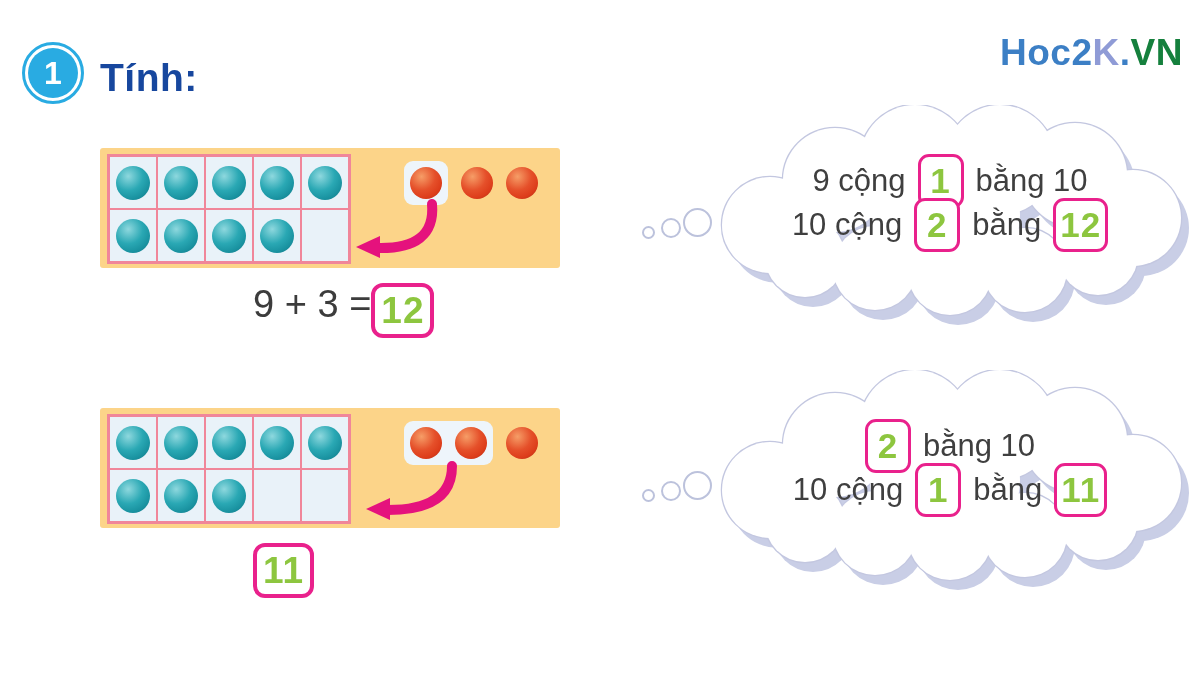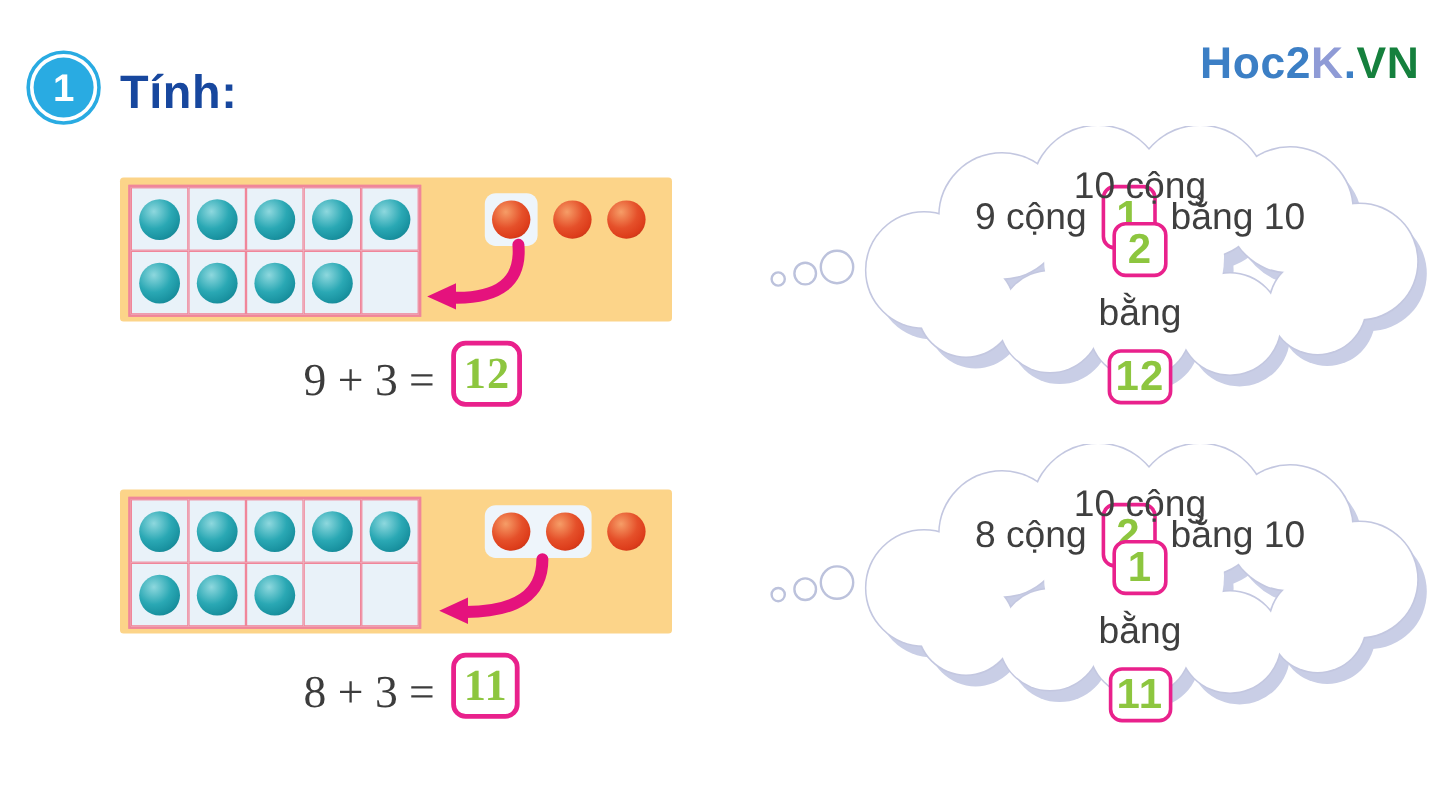--- a/index.html
+++ b/index.html
@@ -36,38 +36,38 @@
   .dot.red  { width:32px; height:32px;
            background:radial-gradient(circle at 36% 30%, #f69d67 0%, #e5502a 45%, #dd3d1b 70%, #a82c14 100%); }
 
   .extra-zone { position:absolute; left:304px; top:13px; display:flex; align-items:center; gap:13px; }
   .white-box { background:#eef5fb; border-radius:9px; padding:6px; display:flex; gap:13px;
            align-items:center; }
 
   .arrow-svg { position:absolute; left:0; top:0; pointer-events:none; }
 
   
-  .equation { position:absolute; display:flex; align-items:flex-end; gap:14px;
-           font-size:38px; color:#3c3c3c; font-weight:500;font-family:Liberation Serif, serif; }
+  .equation { position:absolute; display:flex; align-items:flex-start; 
+           font-size:38px; color:#3c3c3c; font-weight:500; }
   .eq1 { left:253px; top:283px; height:56px; }
   .eq2 { left:253px; top:543px; height:56px; }
   .answer-box { min-width:52px; height:55px; border:4px solid #e9218c; border-radius:12px;
            background:#ffffff; display:flex; align-items:center; justify-content:center;
            padding:0 6px; }
   .green-num { color:#8dc63f; font-size:37px; font-weight:600; letter-spacing:1px; }
 
   
   .cloud-wrap { position:absolute; width:500px; height:225px;text-align:right; }
   .cloud1 { left:700px; top:105px; }
   .cloud2 { left:700px; top:370px; }
   .cloud-svg { position:absolute; left:0; top:0; }
   .cloud-line { position:absolute; left:0; width:100%; display:flex; align-items:center;
            justify-content:center; gap:12px; font-size:31px; color:#3f3f3f; height:56px; }
   .line1 { top:48px; }
-  .line2 { top:104px;flex-direction:column; }
+  .line2 { top:92px; }
   .mini-box { min-width:46px; height:54px; border:3.5px solid #e9218c; border-radius:11px;
            background:#ffffff; display:flex; align-items:center; justify-content:center; padding:0 4px; }
   .mini-box .green-num { font-size:35px; }
 
   .think-dot { position:absolute; border:2px solid #bcc2dc; border-radius:50%; background:#ffffff; }
   .td-s { width:13px; height:13px; }
   .td-m { width:20px; height:20px; }
   .td-l { width:29px; height:29px; }
   .c1-s { left:642px; top:226px; } .c1-m { left:661px; top:218px; } .c1-l { left:683px; top:208px; }
   .c2-s { left:642px; top:489px; } .c2-m { left:661px; top:481px; } .c2-l { left:683px; top:471px; }
@@ -237,21 +237,20 @@
         </div>
         <div class="dot red"></div>
       </div>
     <svg class="arrow-svg" width="460" height="120" viewBox="0 0 460 120">
       <path d="M 352 58 Q 352 102 288 102" fill="none" stroke="#e5127d" stroke-width="10" stroke-linecap="round"></path>
       <polygon points="266,101 290,90 290,112" fill="#e5127d"></polygon>
     </svg>
   </div>
 
   <div class="equation eq2">
-    <span>8 + 3 =</span>
     <span class="answer-box">
       <span class="green-num">11</span>
     </span>
   </div>
 
   <div class="think-dot td-s c2-s"></div>
   <div class="think-dot td-m c2-m"></div>
   <div class="think-dot td-l c2-l"></div>
 
   <div class="cloud-wrap cloud2">
@@ -292,21 +291,20 @@
           <circle cx="433" cy="113" r="48"></circle>
         <circle cx="105" cy="152" r="40"></circle>
           <circle cx="175" cy="163" r="42"></circle>
           <circle cx="250" cy="168" r="42"></circle>
         <circle cx="325" cy="165" r="42"></circle>
           <circle cx="398" cy="150" r="40"></circle>
           <circle cx="245" cy="110" r="75"></circle>
       </g>
     </svg>
     <div class="cloud-line line1">
-      <span>8 cộng</span>
       <span class="mini-box">
           <span class="green-num">2</span>
         </span>
       <span>bằng 10</span>
     </div>
     <div class="cloud-line line2">
       <span>10 cộng</span>
       <span class="mini-box">
           <span class="green-num">1</span>
         </span>

